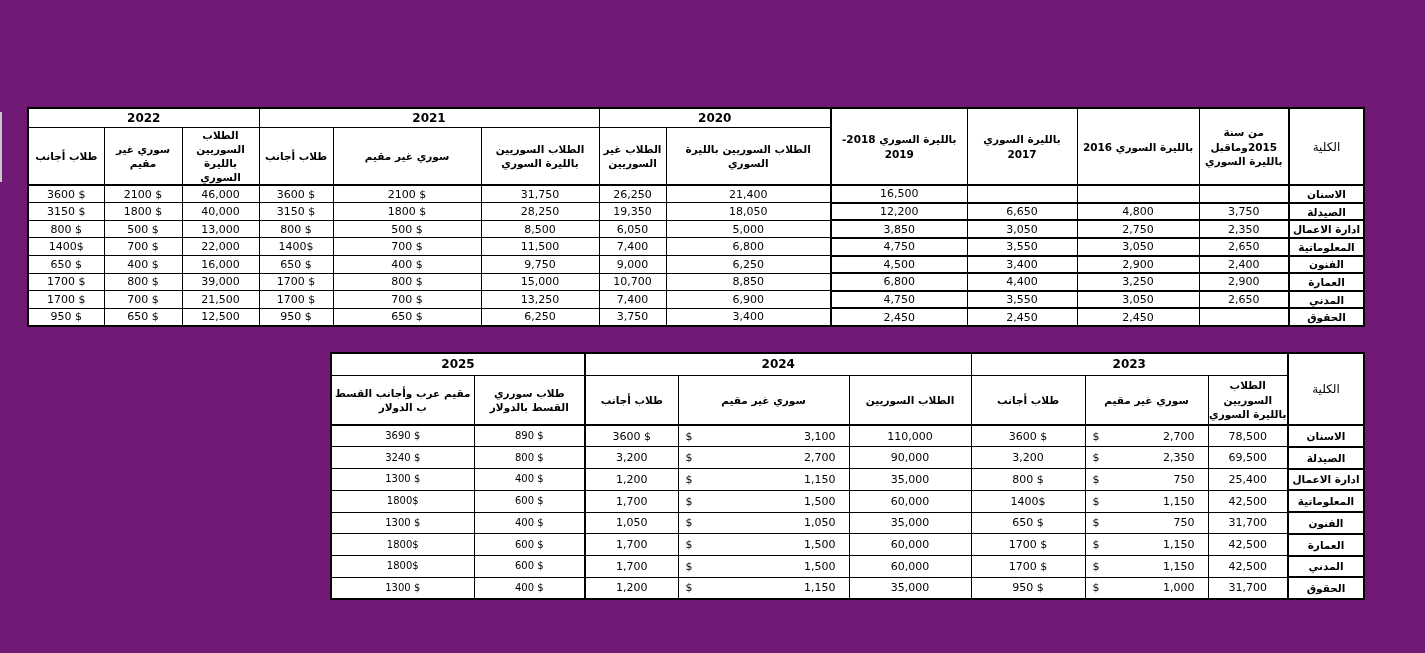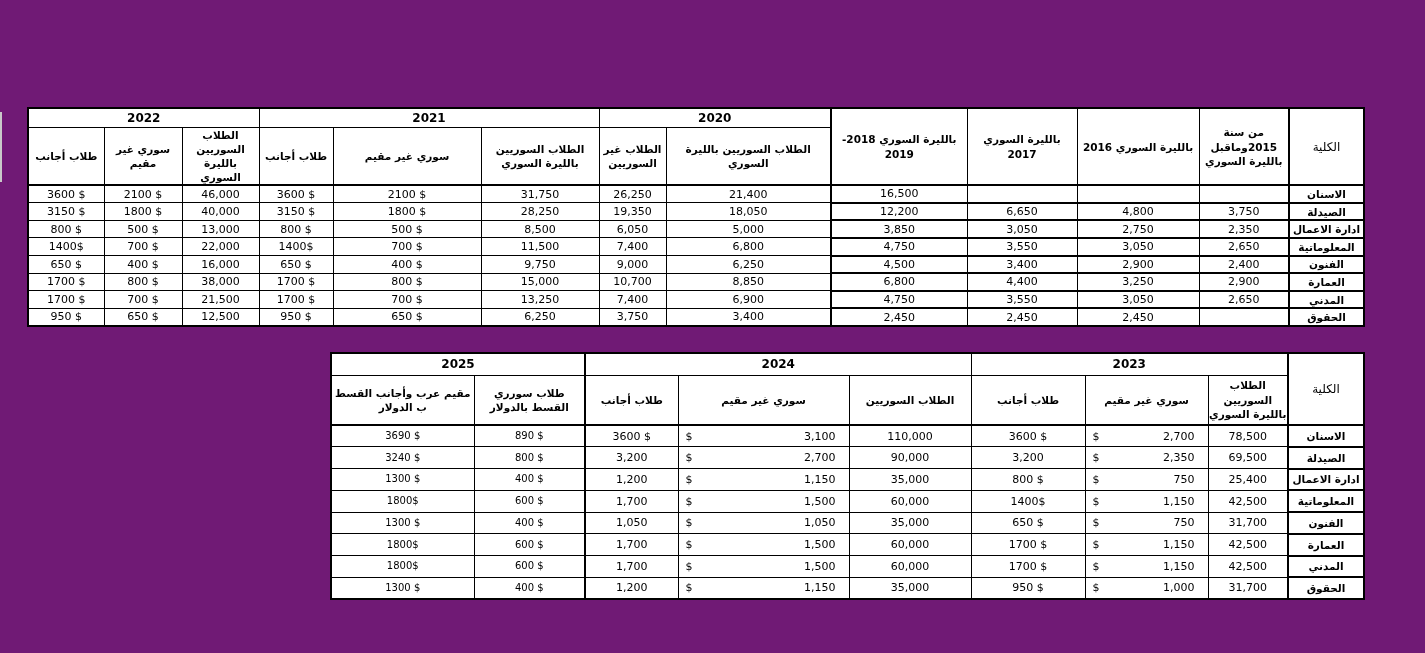--- a/index.html
+++ b/index.html
@@ -143,21 +143,21 @@
             <td class="num">6,250</td>
             <td class="bl bh num">4,500</td>
             <td class="bh num">3,400</td>
             <td class="bh num">2,900</td>
             <td class="bh num">2,400</td>
             <td class="fac bl bh">الفنون</td>
           </tr>
           <tr style="height: 17.6px;">
             <td class="num">1700 $</td>
             <td class="num">800 $</td>
-            <td class="num">38,000</td>
+            <td class="num">39,000</td>
             <td class="num">1700 $</td>
             <td class="num">800 $</td>
             <td class="num">15,000</td>
             <td class="num">10,700</td>
             <td class="num">8,850</td>
             <td class="bl bh num">6,800</td>
             <td class="bh num">4,400</td>
             <td class="bh num">3,250</td>
             <td class="bh num">2,900</td>
             <td class="fac bl bh">العمارة</td>

